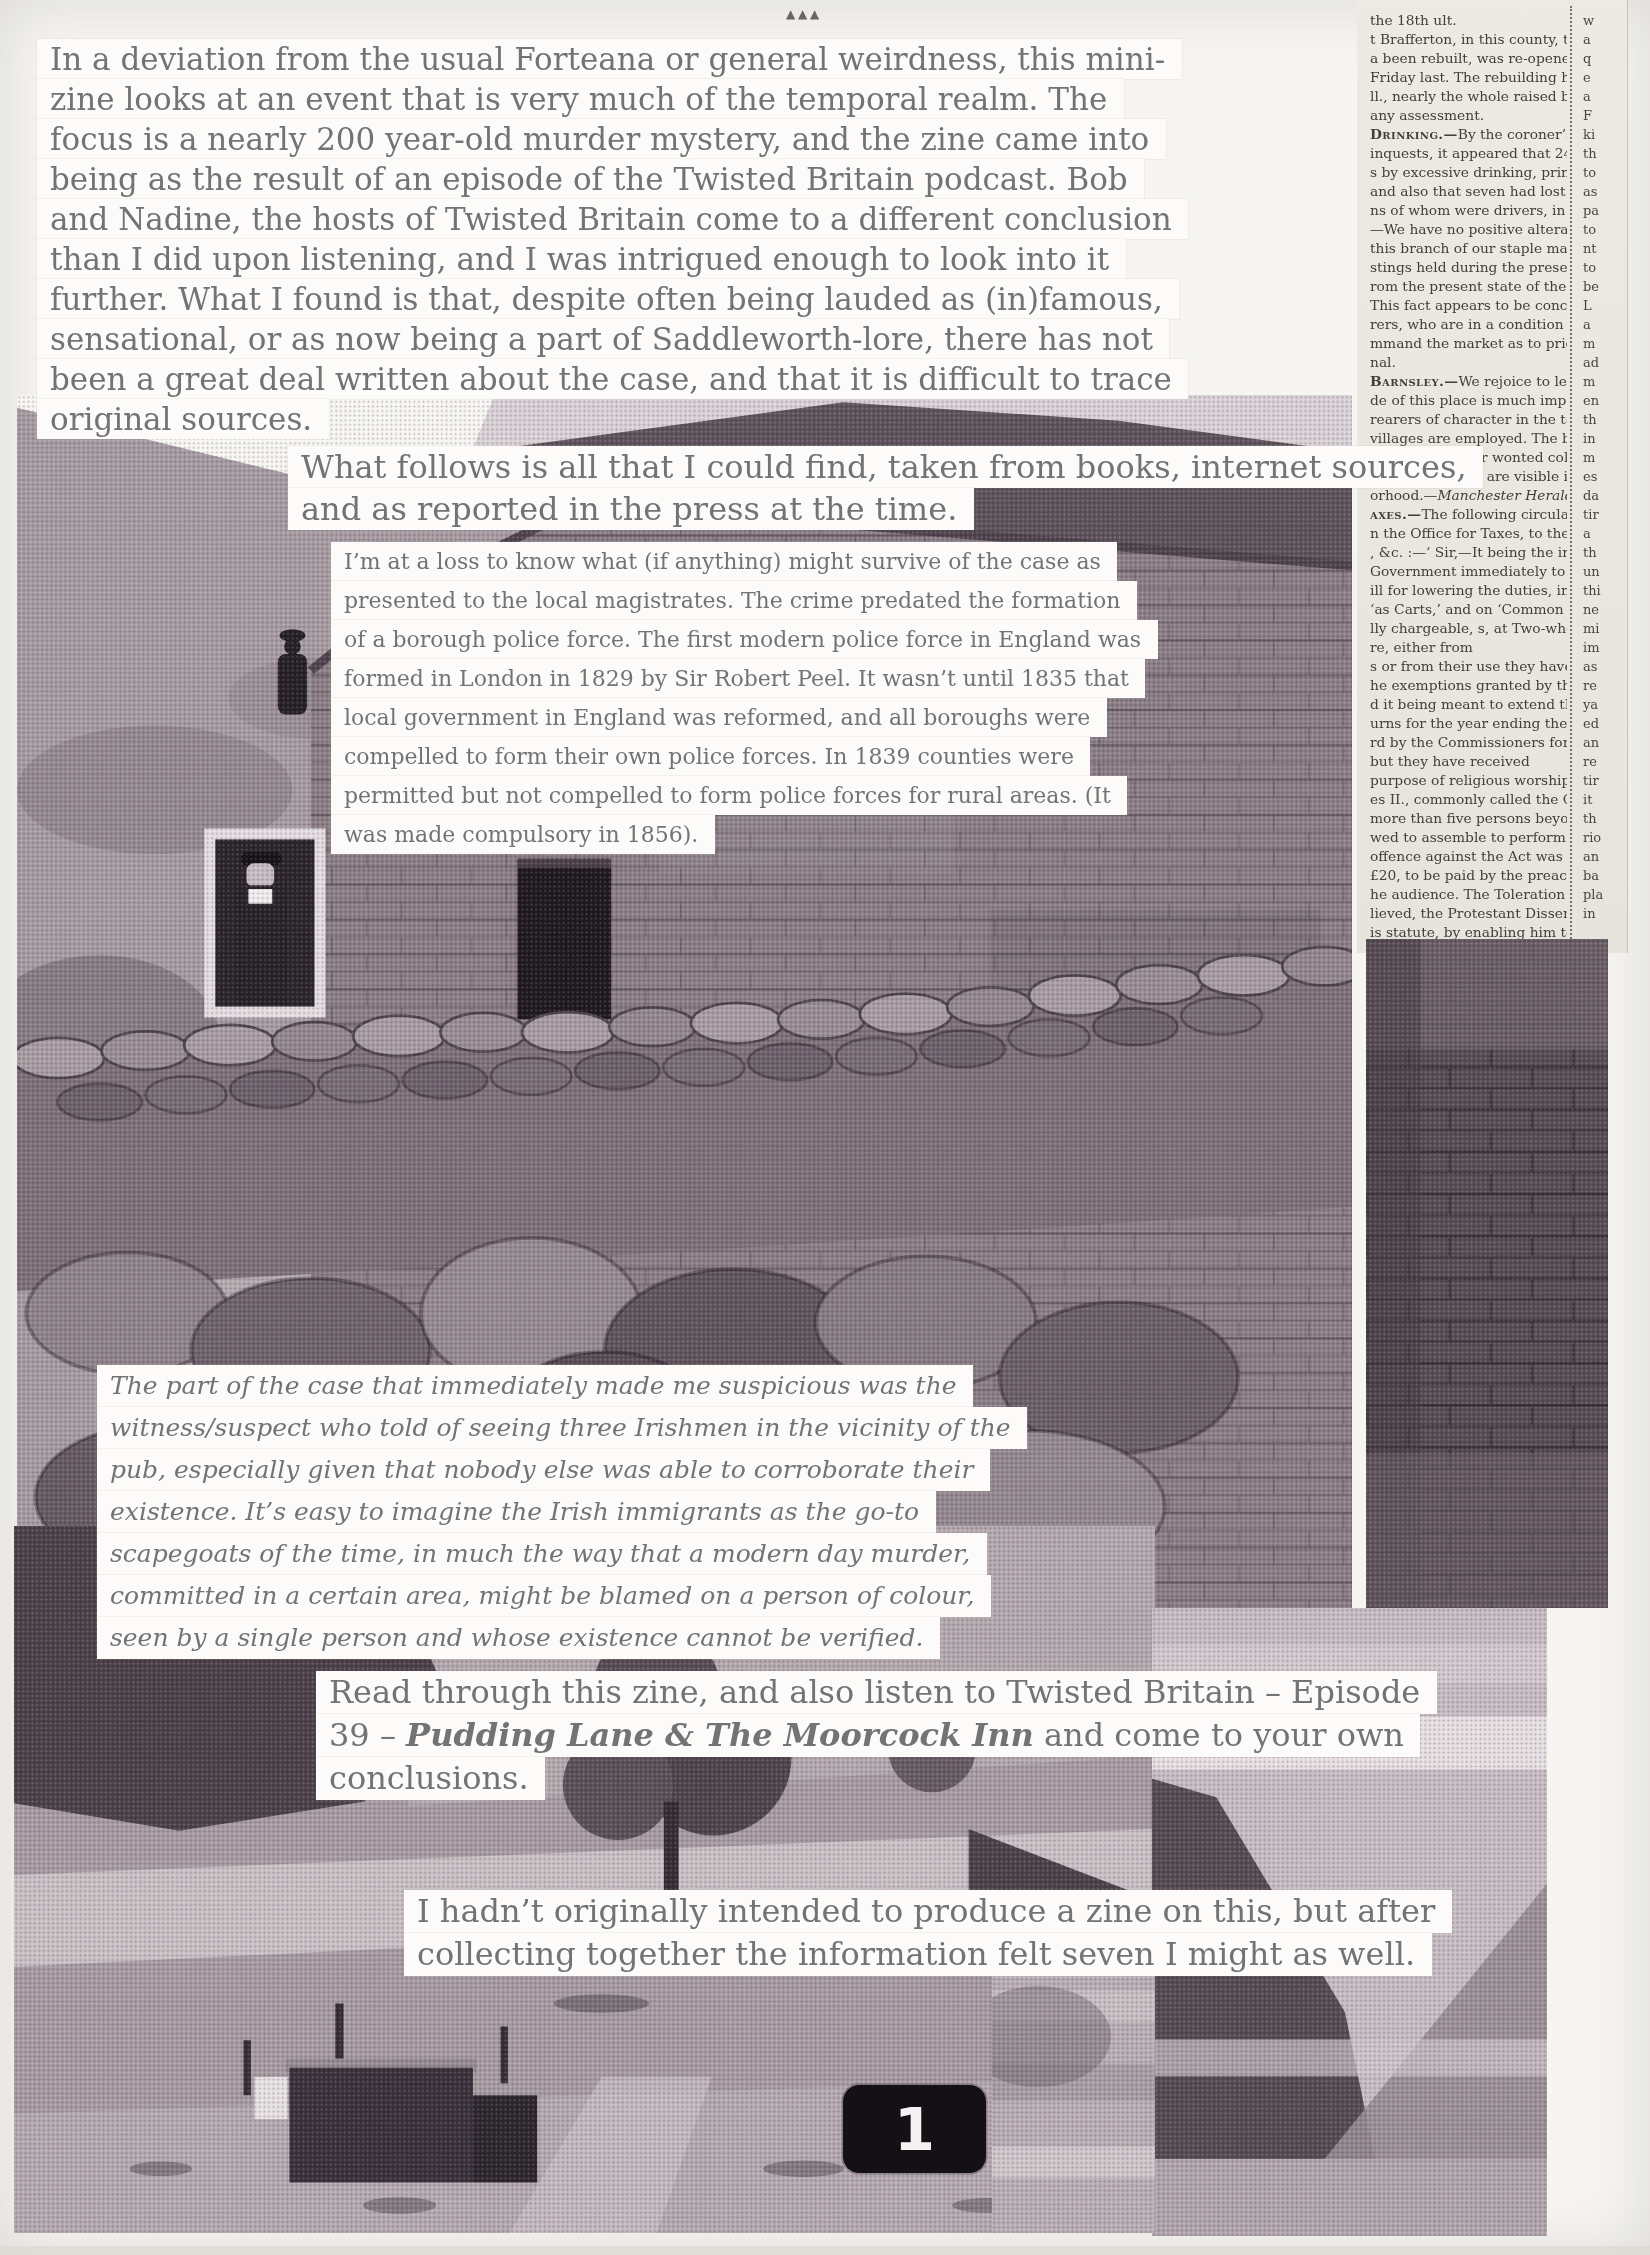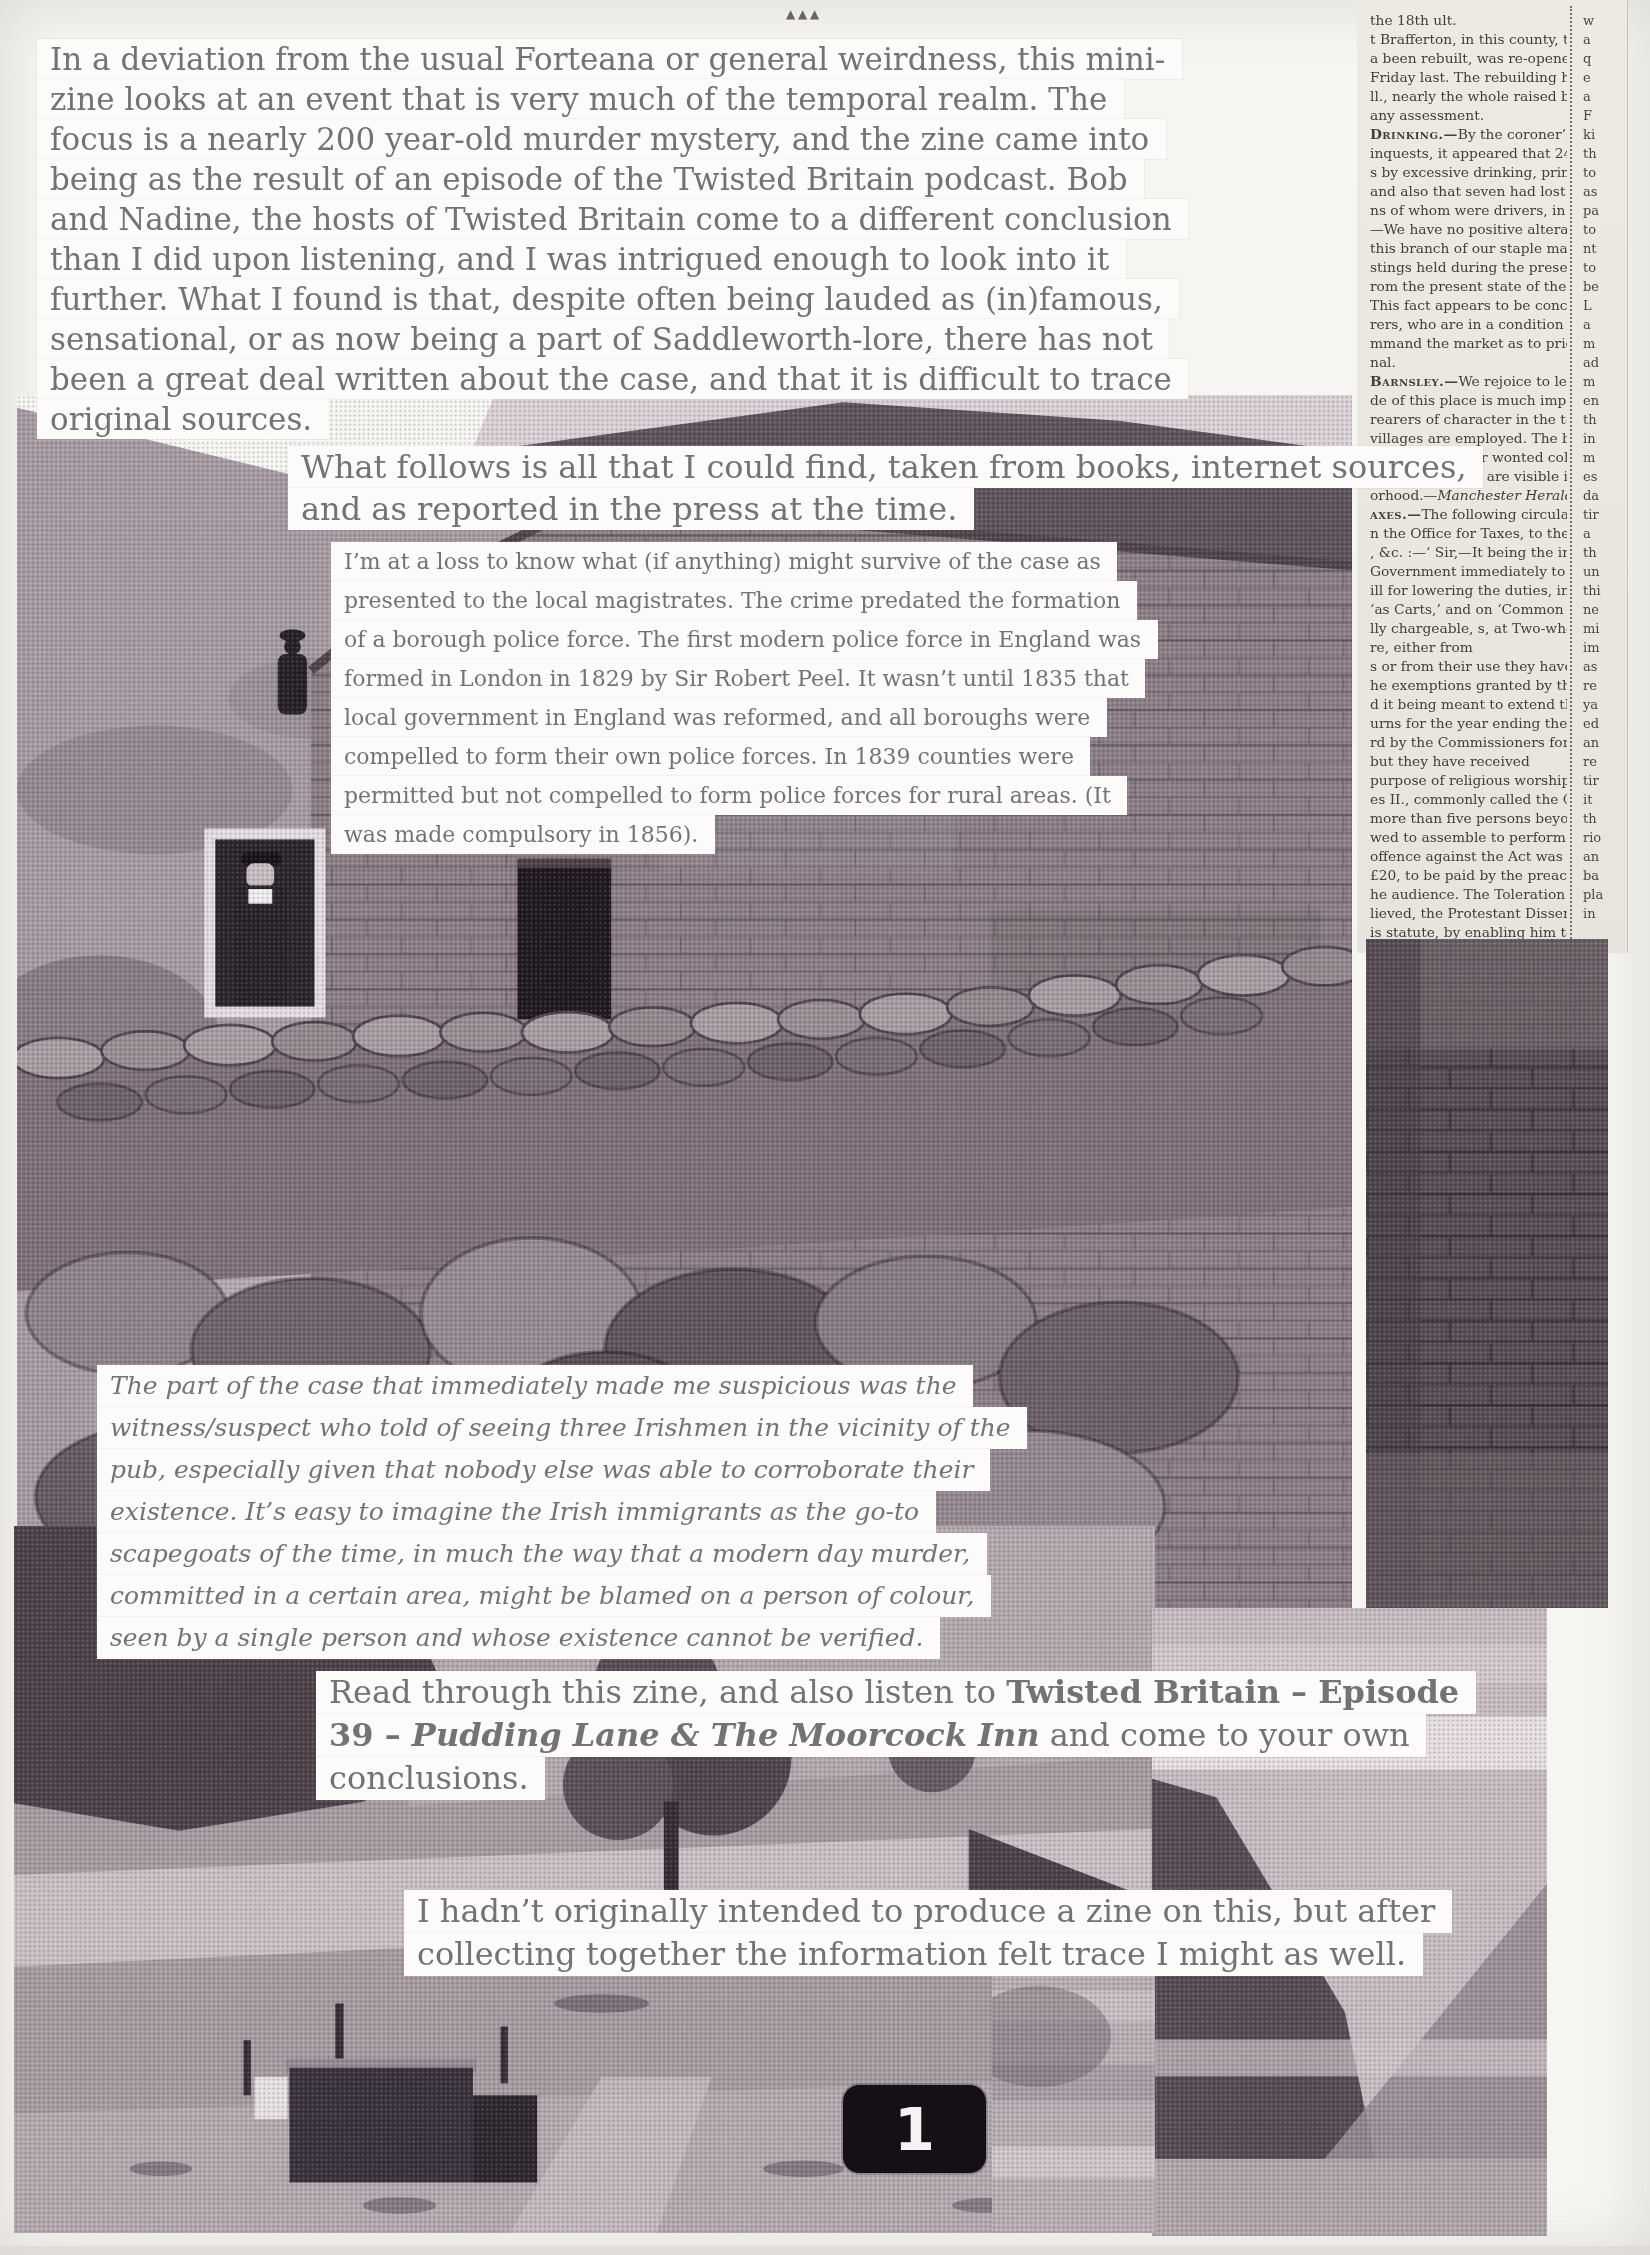--- a/index.html
+++ b/index.html
@@ -28,21 +28,21 @@
   #news .i{font-style:italic;}
   #news-rule{position:absolute;left:213px;top:5.5px;height:940px;width:0;
         border-left:2.8px dotted #76706a;}
   #news-sliver{position:absolute;left:226px;top:11px;width:31px;height:933px;overflow:hidden;
         filter:blur(0.5px);}
   #news-sliver .ln{font-size:13px;line-height:19px;color:#4a463f;}
   
   .block{position:absolute;z-index:6;color:#737373;}
   .block .ln{display:table;background:#fcfbf9;padding:0 16.5px 0 13px;white-space:pre;
              box-shadow:0 0 0 0.9px rgba(160,155,150,.12);}
-  .b{font-weight:bold;}
+  .b{font-weight:normal;}
   .i{font-style:italic;}
   .bi{font-weight:bold;font-style:italic;}
   #b-intro      {left:37px; top:39px;  font-size:31px;line-height:40px;}
   #b-follows    {left:268px;top:446px; font-size:32px;line-height:42px;padding-left:20px;}
   #b-loss       {left:307px;top:542px; font-size:22px;line-height:39px;margin-left:24px;}
   #b-suspicious {left:97px;top:1365px;font-size:25px;line-height:42px;font-style:italic;}
   #b-read       {left:316px;top:1671px;font-size:32px;line-height:43px;}
   #b-zine       {left:404px;top:1890px;font-size:32px;line-height:43px;}
   
   #ornament{left:786px;top:7.3px;z-index:6;font-size:12px;color:#6a6560;letter-spacing:2.8px;}
@@ -390,21 +390,21 @@
       <div class="ln"><span>committed in a certain area, might be blamed on a person of colour,</span></div>
       <div class="ln"><span>seen by a single person and whose existence cannot be verified.</span></div>
     </div>
   <div class="block" id="b-read">
       <div class="ln"><span>Read through this zine, and also listen to </span><span class="b">Twisted Britain – Episode</span></div>
       <div class="ln"><span class="b">39 – </span><span class="bi">Pudding Lane &amp; The Moorcock Inn</span><span> and come to your own</span></div>
       <div class="ln"><span>conclusions.</span></div>
     </div>
   <div class="block" id="b-zine">
       <div class="ln"><span>I hadn’t originally intended to produce a zine on this, but after</span></div>
-      <div class="ln"><span>collecting together the information felt trace I might as well.</span></div>
+      <div class="ln"><span>collecting together the information felt seven I might as well.</span></div>
     </div>
 
   <div class="abs" id="ornament">▲▲▲</div>
 
   <div class="abs" id="page-badge">
     <span>1</span>
   </div>
 
   <div class="abs" id="bottom-edge"></div>
 </div>

